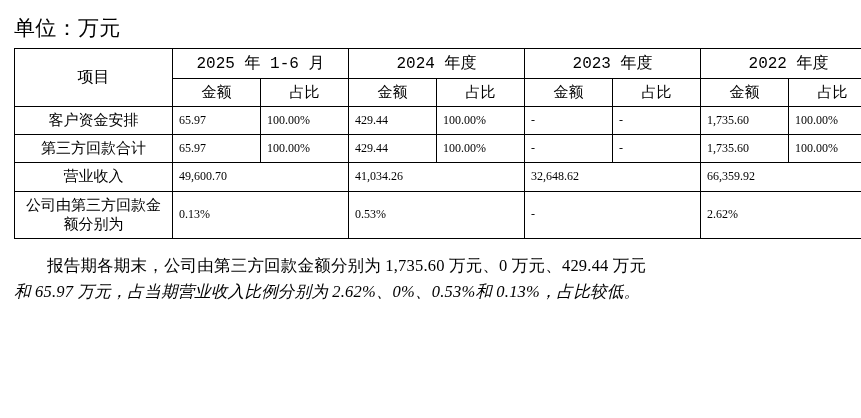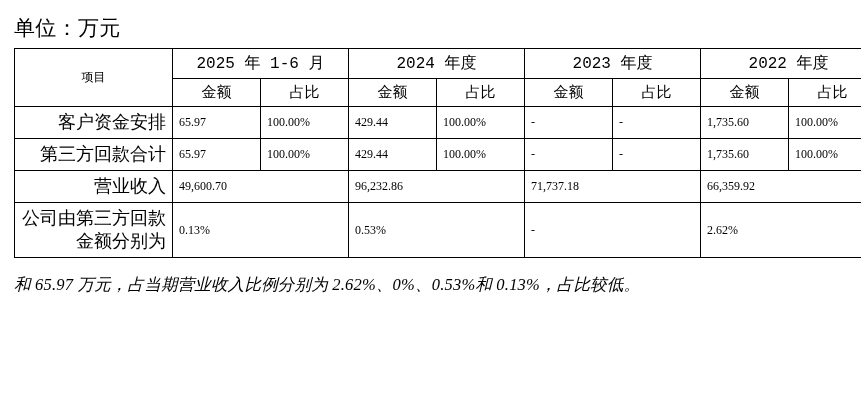--- a/index.html
+++ b/index.html
@@ -41,34 +41,34 @@
     font-size: 15px;
   }
   table.fin td, table.fin th {
     border: 1px solid #000000;
     padding: 4px 6px;
     vertical-align: middle;
     font-weight: normal;
   }
   .hdr-item {
     text-align: center;
-    font-size: 12px;
+    font-size: 16px;
   }
   .hdr-year {
     text-align: center;
     font-size: 16px;
     font-family: Liberation Mono, monospace;
   }
   .hdr-sub {
     text-align: center;
     font-size: 15px;
   }
   .lbl {
-    text-align: right;
-    font-size: 18px;
+    text-align: center;
+    font-size: 15px;
     line-height: 1.28;
   }
   .num {
     font-size: 12px;
   }
   .bold {
     font-weight: bold;
   }
   .outro-para {
     font-size: 16.5px;
@@ -141,31 +141,32 @@
         <td class="num bold">429.44</td>
         <td class="num bold">100.00%</td>
         <td class="num bold">-</td>
         <td class="num bold">-</td>
         <td class="num bold">1,735.60</td>
         <td class="num bold">100.00%</td>
       </tr>
       <tr>
         <td class="lbl">营业收入</td>
         <td class="num" colspan="2">49,600.70</td>
-        <td class="num" colspan="2">96,232.86</td>
-        <td class="num" colspan="2">71,737.18</td>
+        <td class="num" colspan="2">41,034.26</td>
+        <td class="num" colspan="2">32,648.62</td>
         <td class="num" colspan="2">66,359.92</td>
       </tr>
       <tr>
         <td class="lbl bold">公司由第三方回款金额分别为</td>
         <td class="num bold" colspan="2">0.13%</td>
         <td class="num bold" colspan="2">0.53%</td>
         <td class="num bold" colspan="2">-</td>
         <td class="num bold" colspan="2">2.62%</td>
       </tr>
     </tbody>
   </table>
 
   <p class="outro-para">
+    <span>报告期各期末，公司由第三方回款金额分别为 1,735.60 万元、0 万元、429.44 万元</span>
     <span class="cont">和 65.97 万元，占当期营业收入比例分别为 2.62%、0%、0.53%和 0.13%，占比较低。</span>
   </p>
 
 </div>
 
 </body></html>

